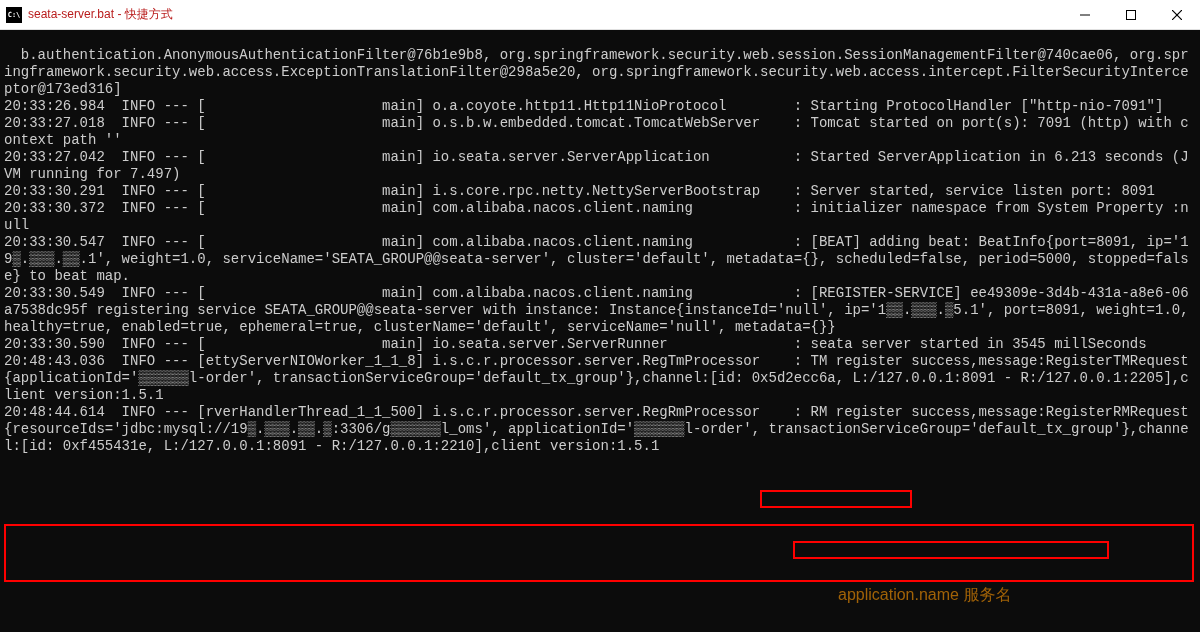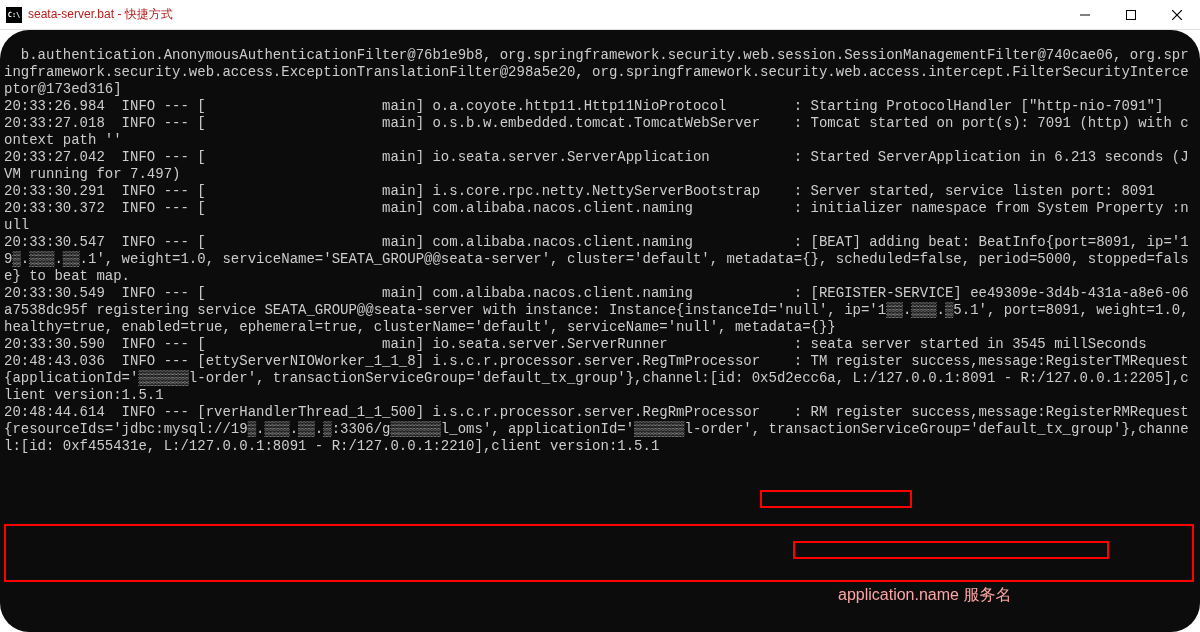--- a/index.html
+++ b/index.html
@@ -75,40 +75,39 @@
     background: #000000 ;
     background: #0c0c0c;
     color: #cccccc;
     font-family: Consolas, "Courier New", monospace;
     font-size: 14px;
     line-height: 17px;
     white-space: pre-wrap;
     word-break: break-all;
     padding: 0px 4px 0 4px;
     position: relative;
-    border-radius: 29px;
   }
   .hl-box1 {
     position: absolute;
     border: 2px solid #ff0000;
     pointer-events: none;
   }
   .hl-box2 {
     position: absolute;
     border: 2px solid #ff0000;
     pointer-events: none;
   }
   .hl-box3 {
     position: absolute;
     border: 2px solid #ff0000;
     pointer-events: none;
   }
   .annotation {
     position: absolute;
-    color: #fca5a5;
+    color: #a16207;
     font-family: "Microsoft YaHei", sans-serif;
     font-size: 16px;
     font-weight: 500;
     pointer-events: none;
   }
 </style>
 </head>
 <body>
 
 <div class="titlebar">

